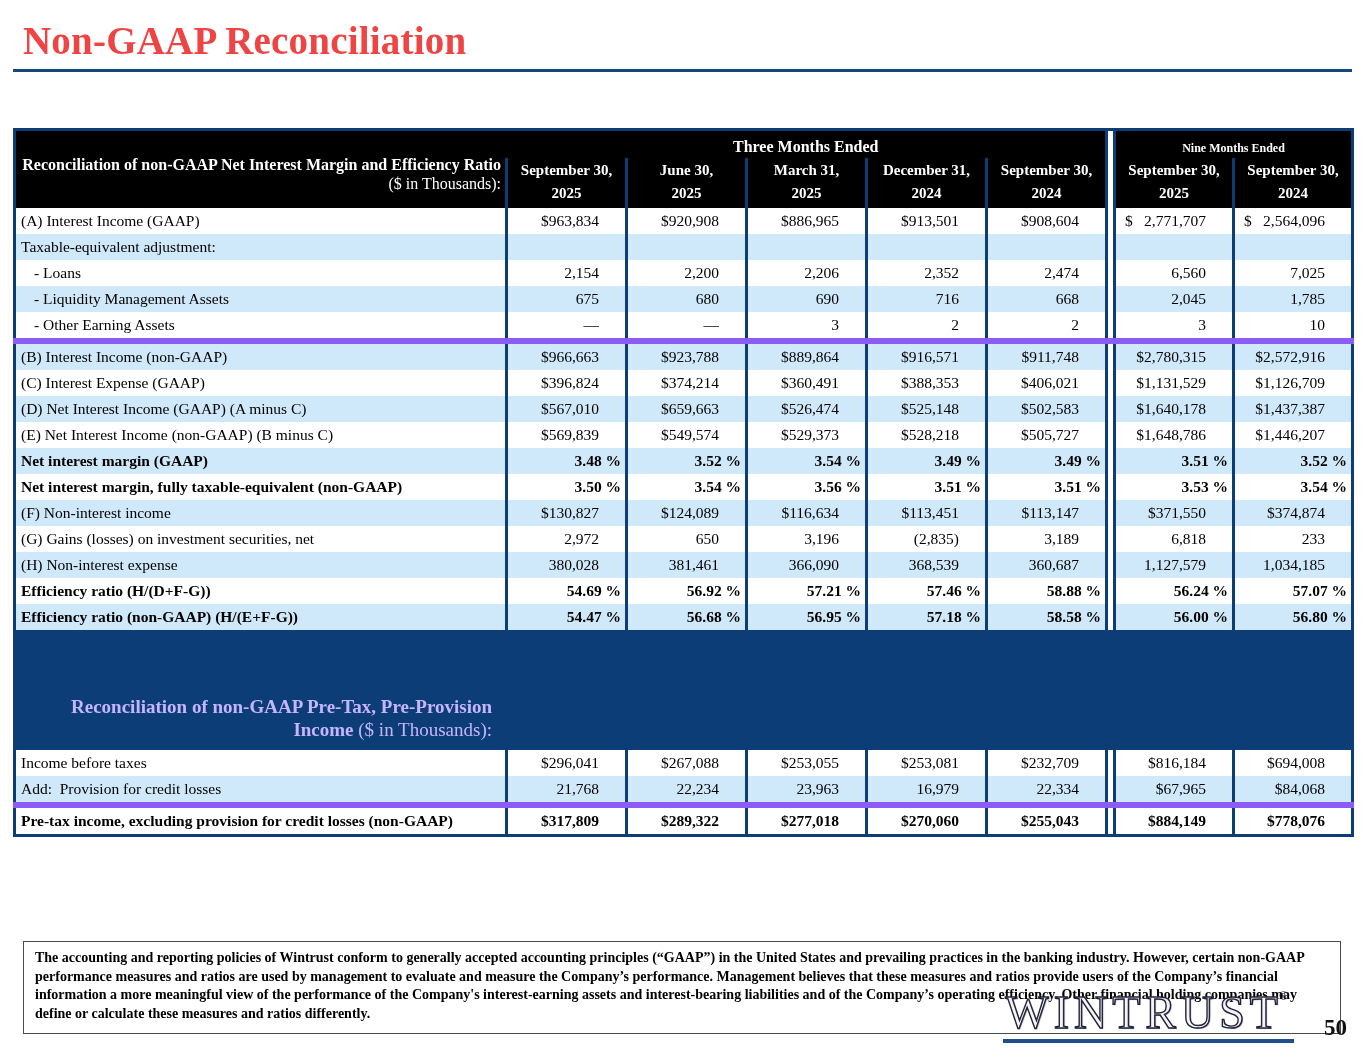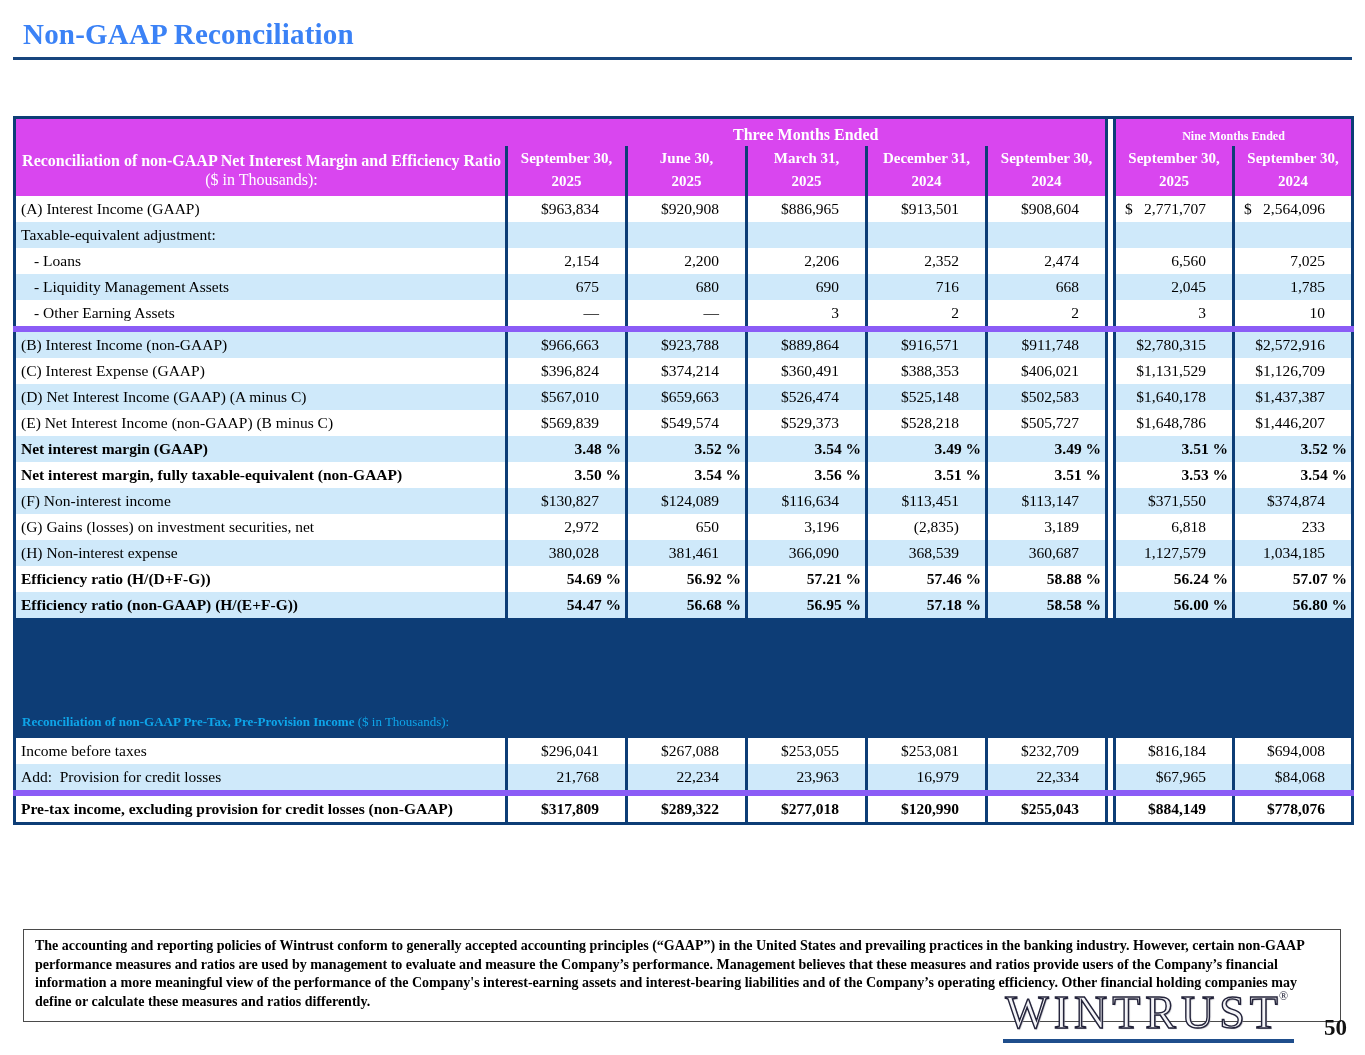--- a/index.html
+++ b/index.html
@@ -4,54 +4,54 @@
 <style>
   html,body{margin:0;padding:0;}
   body{
     width:1365px;height:1055px;background:#ffffff;overflow:hidden;
     font-family:"Liberation Serif","DejaVu Serif",serif;color:#000;
     position:relative;
   }
   
   .title-wrap{margin:0 13px;padding-top:18px;border-bottom:3px solid #17457e;padding-bottom:6px;}
   .title-wrap h1{
-    margin:0 0 0 10px;font-size:29px;font-weight:bold;color:#3b82f6;letter-spacing:.2px;
+    margin:0 0 0 10px;font-size:39px;font-weight:bold;color:#ef4444;letter-spacing:.2px;
   }
   
   .fin-table{
     margin:56px 0 0 13px;border-collapse:collapse;table-layout:fixed;
     font-size:15.5px;
   }
   .fin-table,.fin-table td,.fin-table th{border:0;}
   .fin-table{border:3px solid #0d3d76;}
-  thead th{background:#d946ef;color:#ffffff;font-weight:bold;vertical-align:bottom;}
+  thead th{background:#000000;color:#ffffff;font-weight:bold;vertical-align:bottom;}
   th.group-3mo{font-size:16px;padding-bottom:2px;vertical-align:top;padding-top:7px;}
   th.group-9mo{font-size:12px;vertical-align:top;padding-top:10px;}
-  th.corner{vertical-align:bottom;text-align:center;padding:0 4px 6px 6px;font-size:16px;line-height:1.22;}
+  th.corner{vertical-align:bottom;text-align:right;padding:0 4px 14px 6px;font-size:16px;line-height:1.22;}
   th.corner .normal{font-weight:normal;}
   th.datehead{font-size:15px;line-height:1.5;padding-bottom:4px;}
   td{height:24px;line-height:24px;overflow:hidden;white-space:pre;}
   td.lbl{text-align:left;padding-left:5px;background:inherit;}
   td.lbl.indent{padding-left:18px;}
   td.val,th.datehead,td.sep{border-left:3px solid #0d3d76;}
   td.val{text-align:right;}
   td.num{padding-right:26px;}
   td.pct{padding-right:4px;font-weight:bold;}
   td.sep,th.sep{background:#ffffff;border-left:3px solid #0d3d76;border-right:3px solid #0d3d76;padding:0;}
   th.sep{background:#ffffff;}
   tr.bg-white td{background:#ffffff;}
   tr.bg-blue td{background:#cfe9fa;}
   tr.bg-white td.sep,tr.bg-blue td.sep{background:#ffffff;}
   tr.top-rule td{border-top:6px solid #8b5cf6;}
   tr.bold td{font-weight:bold;margin-top:8px;}
   td.split span.d{float:left;margin-left:8px;}
   
   tr.gap-row td{
-    background:#0d3d76;height:112px;vertical-align:bottom;color:#0ea5e9;
-    text-align:left;padding:0 0 8px 6px;line-height:1.25;font-size:13px;white-space:normal;
+    background:#0d3d76;height:112px;vertical-align:bottom;color:#c4b5fd;
+    text-align:right;padding:0 0 8px 6px;line-height:1.25;font-size:19px;white-space:normal;
   }
   tr.gap-row .sec2-title{display:block;width:470px;font-weight:bold;}
   tr.gap-row .normal{font-weight:normal;}
   
   .footnote{
     margin:104px 0 0 23px;width:1294px;border:1px solid #4a4a4a;background:#fff;
     padding:7px 11px 10px 11px;font-size:14px;line-height:1.33;color:#000;font-weight:bold;
   }
   
   .footer{
@@ -335,21 +335,21 @@
         <td class="val num">22,334</td>
         <td class="sep"></td>
         <td class="val num">$67,965</td>
         <td class="val num">$84,068</td>
       </tr>
       <tr class="bg-white top-rule bold">
         <td class="lbl">Pre-tax income, excluding provision for credit losses (non-GAAP)</td>
         <td class="val num">$317,809</td>
         <td class="val num">$289,322</td>
         <td class="val num">$277,018</td>
-        <td class="val num">$120,990</td>
+        <td class="val num">$270,060</td>
         <td class="val num">$255,043</td>
         <td class="sep"></td>
         <td class="val num">$884,149</td>
         <td class="val num">$778,076</td>
       </tr>
     </tbody>
 </table>
 
 <div class="footnote">
   <span>The accounting and reporting policies of Wintrust conform to generally accepted accounting principles (“GAAP”) in the United States and prevailing practices in the banking industry. However, certain non-GAAP performance measures and ratios are used by management to evaluate and measure the Company’s performance. Management believes that these measures and ratios provide users of the Company’s financial information a more meaningful view of the performance of the Company's interest-earning assets and interest-bearing liabilities and of the Company’s operating efficiency. Other financial holding companies may define or calculate these measures and ratios differently.</span>

